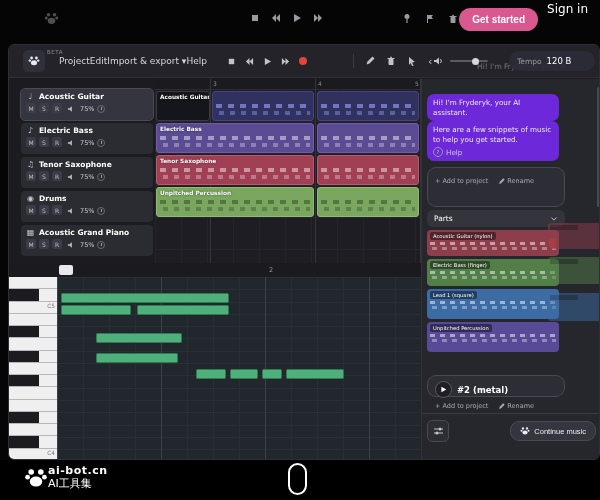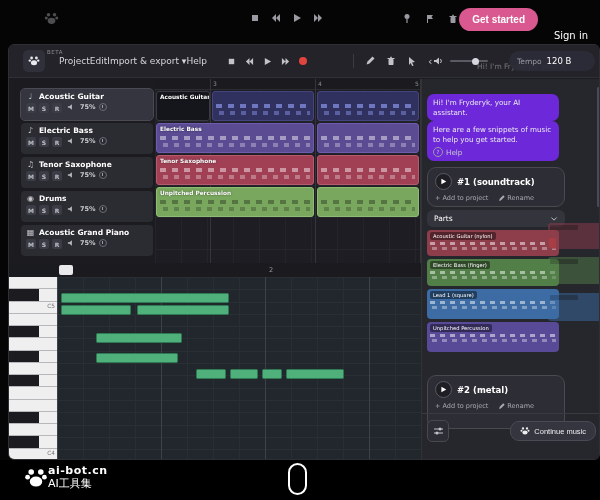--- a/index.html
+++ b/index.html
@@ -5,21 +5,21 @@
   html,body{margin:0;padding:0;background:#000;font-family:"DejaVu Sans","Liberation Sans",sans-serif;}
   .page{position:relative;width:600px;height:500px;background:#050505;overflow:hidden;}
 
   
   .topbar{position:absolute;left:0;top:0;width:600px;height:40px;}
   .sitelogo{position:absolute;left:44px;top:11px;color:#8a8a92;opacity:.55;}
   .g1{position:absolute;left:250px;top:13px;display:flex;gap:11px;align-items:center;}
   .g2{position:absolute;left:402px;top:13px;display:flex;gap:13px;align-items:center;}
   .ticon16{display:inline-flex;color:#9a9aa2;}
   .get-started{position:absolute;right:62px;top:8px;height:23px;padding:0 13px;border:0;border-radius:12px;background:#d8588f;color:#fff;font-size:10px;font-weight:bold;display:flex;align-items:center;cursor:pointer;}
-  .signin{position:absolute;right:12px;top:30px;color:#fff;font-size:10px;cursor:pointer;}
+  .signin{position:absolute;right:12px;top:2px;color:#fff;font-size:12px;cursor:pointer;}
 
   
   .app{position:absolute;left:8px;top:44px;width:592px;height:416px;background:#1b1b20;border:1px solid #2e2e36;border-radius:6px;box-sizing:border-box;overflow:hidden;}
 
   
   .toolbar{position:absolute;left:0;top:0;width:100%;height:32px;background:#232329;border-bottom:1px solid #303038;}
   .logo-box{position:absolute;left:14px;top:5px;width:22px;height:22px;background:#30303a;border-radius:5px;display:flex;align-items:center;justify-content:center;color:#e8e8ee;}
   .beta{position:absolute;left:38px;top:4px;font-size:5.5px;color:#8a8a92;letter-spacing:.5px;}
   .menu{position:absolute;left:50px;top:0;height:32px;display:flex;align-items:center;font-size:9px;color:#d6d6dc;}
   .menu .mi{cursor:pointer;white-space:nowrap;}
@@ -37,21 +37,21 @@
   .tempo .tv{font-size:8.5px;color:#fff;white-space:nowrap;overflow:hidden;}
   .ghost-text{position:absolute;left:468px;top:17px;width:122px;font-size:7.5px;color:rgba(255,255,255,.35);white-space:nowrap;overflow:hidden;z-index:1;}
 
   
   .trackpanel{position:absolute;left:12px;top:44px;width:132px;}
   .trow{position:relative;height:31px;margin-bottom:3px;background:#2b2b32;border-radius:4px;padding:3px 5px;box-sizing:border-box;cursor:pointer;}
   .trow.sel{background:#35353f;outline:1px solid #4a4a55;}
   .tname{display:flex;align-items:center;gap:4px;}
   .ticn{font-size:8px;color:#c6c6cc;width:9px;text-align:center;}
   .tlabel{font-size:7.5px;color:#fff;font-weight:bold;white-space:nowrap;overflow:hidden;}
-  .tctl{display:flex;align-items:flex-start;gap:3px;margin-top:2px;font-weight:bold;}
+  .tctl{display:flex;align-items:flex-end;gap:3px;margin-top:2px;}
   .mbtn{width:10px;height:10px;background:#3c3c46;border-radius:2px;color:#c0c0c8;font-size:6px;display:flex;align-items:center;justify-content:center;cursor:pointer;}
   .spk{display:inline-flex;color:#b8b8c0;margin-left:2px;}
   .vol{font-size:6.5px;color:#c9c9cf;margin-left:1px;cursor:pointer;}
   .knob{width:8px;height:8px;border:1px solid #6a6a74;border-radius:50%;box-sizing:border-box;position:relative;cursor:pointer;}
   .knob::after{content:"";position:absolute;left:2.4px;top:.5px;width:1.5px;height:3px;background:#9a9aa2;}
 
   
   .timeline{position:absolute;left:146px;top:34px;width:266px;height:184px;background-color:#1d1d23;
     background-image:repeating-linear-gradient(180deg,#25252c 0 1px,transparent 1px 32px),
                      repeating-linear-gradient(90deg,rgba(255,255,255,.03) 0 1px,transparent 1px 26px);
@@ -466,28 +466,20 @@
       <div class="bubble" style="top:15px">Hi! I'm Fryderyk, your AI assistant.</div>
       <div class="bubble" style="top:42px">
         <span>Here are a few snippets of music to help you get started.</span>
         <span class="helprow">
             <span class="qmark">?</span>
             <span>Help</span>
           </span>
       </div>
 
       <div class="scard" style="top:88px;height:40px">
-        <div class="shead">
-          <span class="playbtn">
-              <svg width="7" height="7" viewBox="0 0 10 10">
-                <path d="M2 1l7 4-7 4z" fill="#fff"></path>
-              </svg>
-            </span>
-          <span class="stitle">#1 (soundtrack)</span>
-        </div>
         <div class="sfoot">
           <span class="slink">+ Add to project</span>
           <span class="slink">
               <svg width="7" height="7" viewBox="0 0 10 10">
                 <path d="M1.5 8.5l1-3 5-5 2 2-5 5z" fill="#a9a9b2"></path>
               </svg>
               <span>Rename</span>
             </span>
         </div>
       </div>
@@ -514,21 +506,21 @@
       </div>
       <div class="part p-purple" style="top:243px;height:30px">
         <span class="pchip">Unpitched Percussion</span>
         <div class="pdash"></div>
       </div>
 
       <div class="ghostclip g-red"></div>
       <div class="ghostclip g-green"></div>
       <div class="ghostclip g-blue"></div>
 
-      <div class="scard" style="top:296px;height:54px">
+      <div class="scard" style="top:296px;height:22px">
         <div class="shead">
           <span class="playbtn">
               <svg width="7" height="7" viewBox="0 0 10 10">
                 <path d="M2 1l7 4-7 4z" fill="#fff"></path>
               </svg>
             </span>
           <span class="stitle">#2 (metal)</span>
         </div>
         <div class="sfoot">
           <span class="slink">+ Add to project</span>

